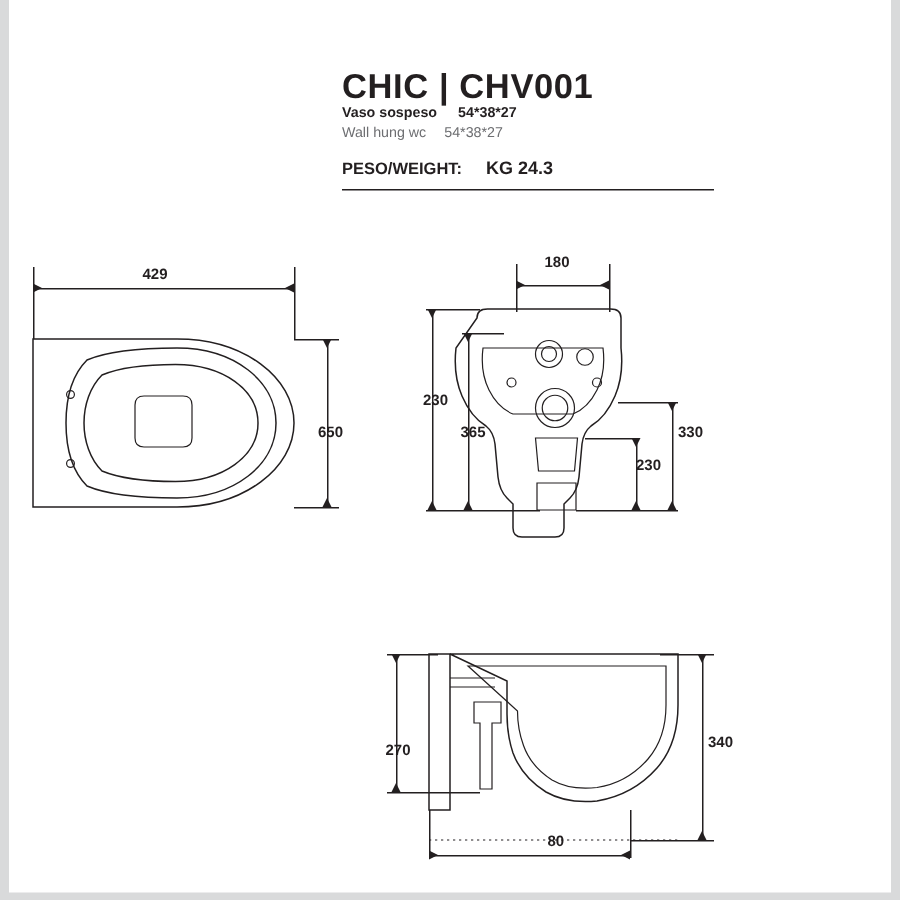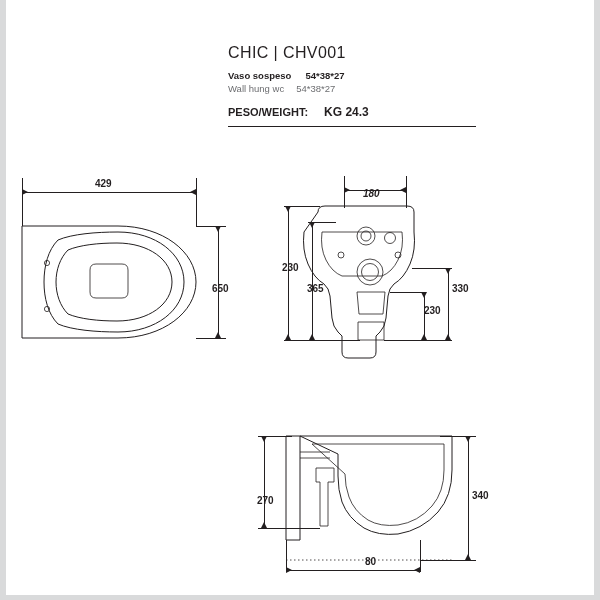--- a/index.html
+++ b/index.html
@@ -9,21 +9,21 @@
     font-family:"Liberation Sans", sans-serif;
     color:#231f20;
     position:relative;
     overflow:hidden;
   }
   .sheet{position:absolute;left:0;top:0;width:600px;height:600px;}
 
   
   .title{
     position:absolute;left:228px;top:44px;
-    font-size:16px;font-weight:normal;letter-spacing:.4px;
+    font-size:23px;font-weight:bold;letter-spacing:.4px;
     white-space:nowrap;
   }
   .subtitle1{
     position:absolute;left:228px;top:70px;
     font-size:9.5px;font-weight:bold;color:#231f20;white-space:nowrap;
   }
   .subtitle1 .dim{margin-left:14px;font-weight:bold;}
   .subtitle2{
     position:absolute;left:228px;top:83px;
     font-size:9.5px;color:#6d6e71;white-space:nowrap;
@@ -136,21 +136,21 @@
     <path class="stroke-thin" d="M357,292 l28,0 l-2,22 l-24,0 Z"></path>
 
     <path class="stroke-thin" d="M358,322 l26,0 l0,18 l-26,0 Z"></path>
   </svg>
 
   <div class="ln v" style="left:344px;top:176px;height:32px;"></div>
   <div class="ln v" style="left:406px;top:176px;height:32px;"></div>
   <div class="ln h" style="left:344px;top:190px;width:62px;"></div>
   <div class="arrow ar-r" style="left:344px;top:187px;"></div>
   <div class="arrow ar-l" style="left:400px;top:187px;"></div>
-  <div class="dim-txt" style="left:363px;top:188px;font-style:italic;">180</div>
+  <div class="dim-txt" style="left:363px;top:170px;">180</div>
 
   <div class="ln h" style="left:284px;top:206px;width:36px;"></div>
   <div class="ln h" style="left:284px;top:340px;width:76px;"></div>
   <div class="ln v" style="left:288px;top:206px;height:134px;"></div>
   <div class="arrow ar-d" style="left:285px;top:206px;"></div>
   <div class="arrow ar-u" style="left:285px;top:334px;"></div>
   <div class="dim-txt" style="left:282px;top:262px;">230</div>
 
   <div class="ln h" style="left:308px;top:222px;width:28px;"></div>
   <div class="ln v" style="left:312px;top:222px;height:118px;"></div>

